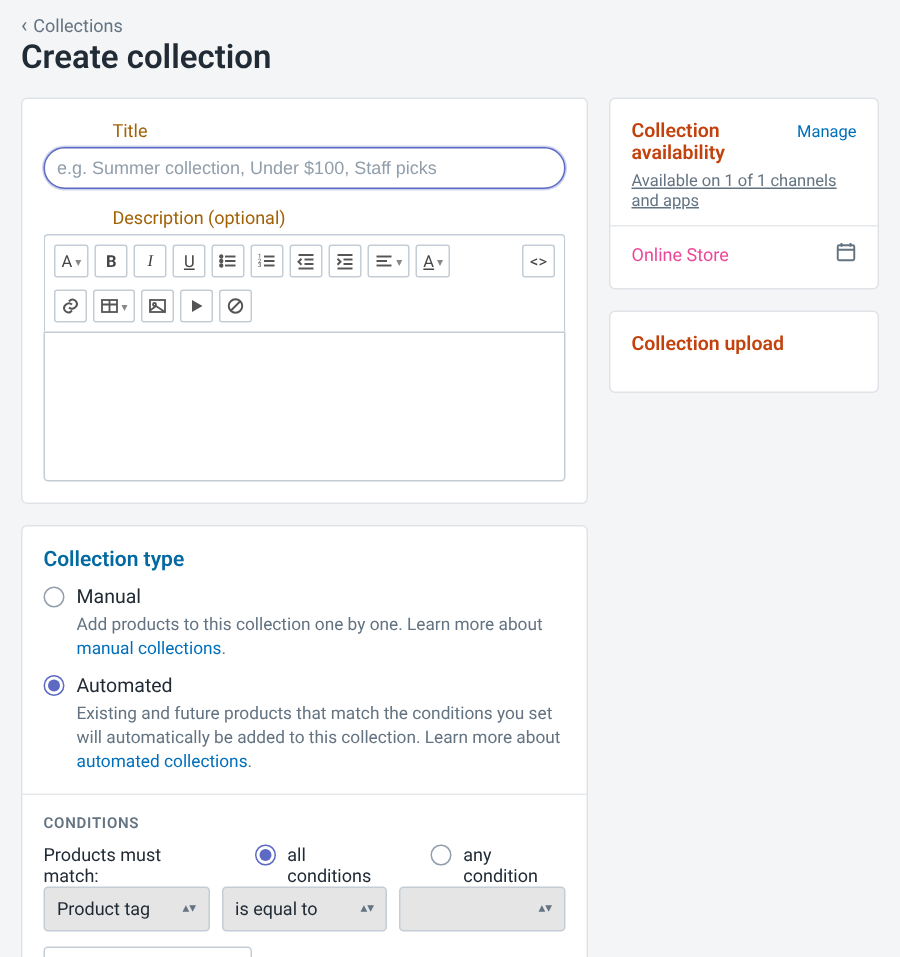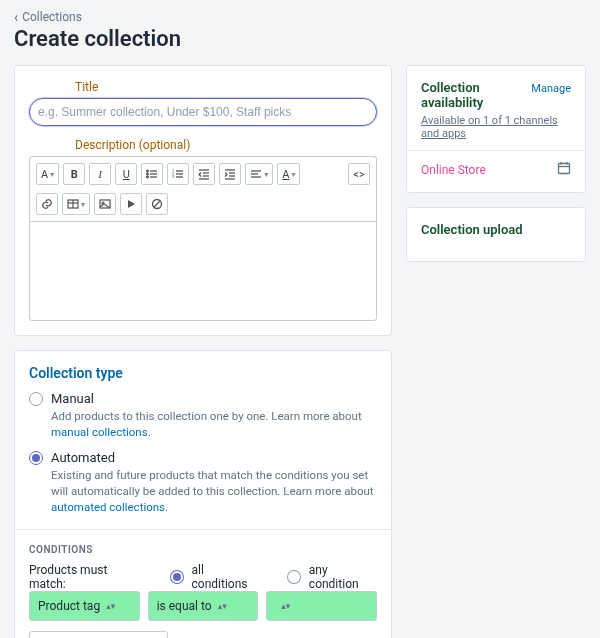--- a/index.html
+++ b/index.html
@@ -90,21 +90,21 @@
     border-radius: 0 0 3px 3px;
     min-height: 100px;
     background: #fff;
   }
   .card-title {
     font-size: 14px;
     font-weight: 600;
     margin-bottom: 10px;
     color: #0369a1;
   }
-  .radio-row { display: flex; align-items: center; gap: 8px; margin-bottom: 2px; }
+  .radio-row { display: flex; align-items: flex-start; gap: 8px; margin-bottom: 2px; }
   .radio {
     appearance: none;
     width: 14px; height: 14px;
     border: 1px solid #919eab;
     border-radius: 50%;
     position: relative;
     cursor: pointer;
   }
   .radio:checked { border-color: #5c6ac4; }
   .radio:checked::after {
@@ -133,47 +133,47 @@
     display: flex;
     align-items: center;
     gap: 28px;
     font-size: 12px;
     color: #212b36;
   }
   .cond-row { display: flex; gap: 8px; margin-bottom: 10px; }
   .select {
     border: 1px solid #c4cdd5;
     border-radius: 3px;
-    background: #86efac;
+    background: #e5e5e5;
     height: 30px;
     padding: 0 8px;
     font-size: 12px;
     color: #212b36;
     display: flex;
     align-items: center;
-    justify-content: flex-start;
+    justify-content: space-between;
     gap: 6px;
     cursor: pointer;
   }
   .select .dd { font-size: 9px; color: #637381; display:flex; flex-direction:column; line-height:5px; }
   .btn {
     border: 1px solid #c4cdd5;
     border-radius: 3px;
     background: #fff;
     padding: 6px 10px;
     font-size: 12px;
     color: #212b36;
     cursor: pointer;
     display: inline-flex;
     align-items: center;
   }
   .side-title-row {
     display: flex; justify-content: space-between; align-items: baseline; margin-bottom: 4px;
   }
-  .side-title { font-size: 13px; font-weight: 600; color: #14532d; }
+  .side-title { font-size: 13px; font-weight: 600; color: #c2410c; }
   .side-sub { font-size: 11px; color: #637381; text-decoration: underline; }
   .divider { height: 1px; background: #e6e8eb; margin: 10px -14px; }
   .os-row {
     display: flex; align-items: center; justify-content: space-between;
     font-size: 12px; color: #ec4899;
   }
   .cal-icon { width: 14px; height: 14px; color: #637381; }
   .dropzone {
     border: 1px dashed #c4cdd5;
     border-radius: 3px;

